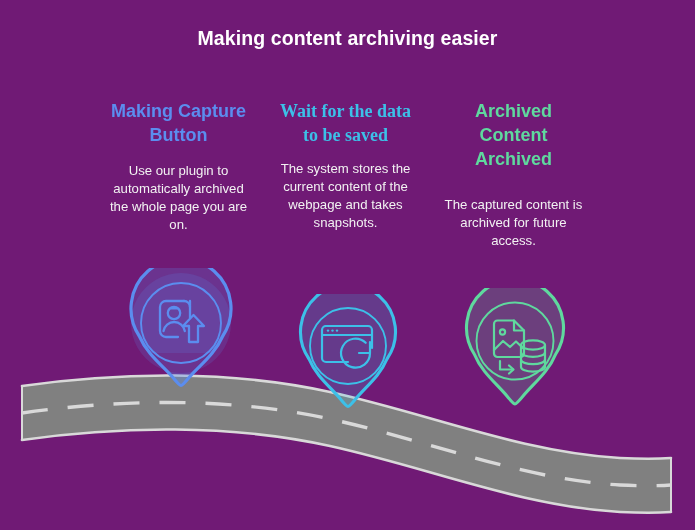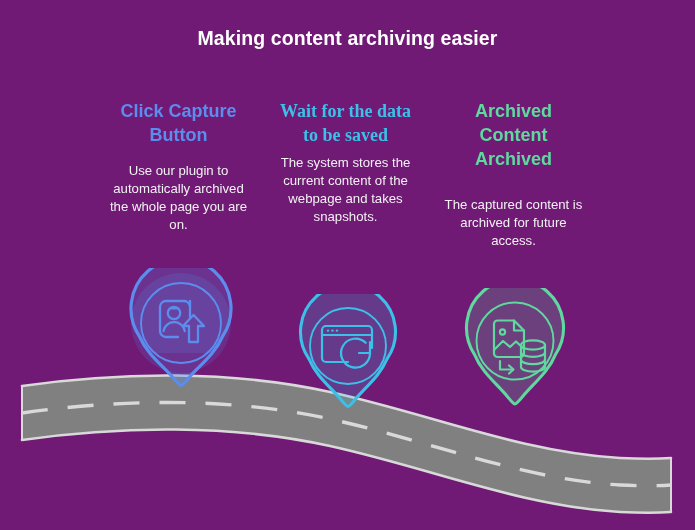--- a/index.html
+++ b/index.html
@@ -51,21 +51,21 @@
     color: #f2f2f2;
     line-height: 1.37;
     margin: 0;
   }
 
   #col-1 { left: 104px; top: 100px; width: 149px; }
   #col-2 { left: 272px; top: 100px; width: 147px; }
   #col-3 { left: 443px; top: 100px; width: 141px; }
 
   #col-1 .col-body { margin-top: 14px; }
-  #col-2 .col-body { margin-top: 6px; }
+  #col-2 .col-body { margin-top: 12px; }
   #col-3 .col-body { margin-top: 24px; }
 
   
   #road-layer {
     position: absolute;
     left: 0;
     top: 0;
     width: 695px;
     height: 530px;
     pointer-events: none;
@@ -116,21 +116,21 @@
     <line x1="671" y1="458" x2="671" y2="512" stroke="#d9d9d9" stroke-width="2" stroke-linecap="round"></line>
 
     <g clip-path="url(#roadClip)">
       <path d="M 22,413 C 120,399 230,397 330,419 C 430,441 520,479 620,485 C 640,486 658,486 671,485" fill="none" stroke="#d9d9d9" stroke-width="3.4" stroke-linecap="butt" stroke-dasharray="26 20"></path>
     </g>
   </svg>
 
   <div id="page-title">Making content archiving easier</div>
 
   <div class="col" id="col-1">
-    <p class="col-heading" style="color:#5b8def;">Click Capture Button</p>
+    <p class="col-heading" style="color:#5b8def;">Making Capture Button</p>
     <p class="col-body">Use our plugin to automatically archived the whole page you are on.</p>
   </div>
 
   <div class="col" id="col-2">
     <p class="col-heading" style="color:#3cc0e8;font-family:Liberation Serif, serif;">Wait for the data to be saved</p>
     <p class="col-body">The system stores the current content of the webpage and takes snapshots.</p>
   </div>
 
   <div class="col" id="col-3">
     <p class="col-heading" style="color:#5fd99e;">Archived Content Archived</p>

